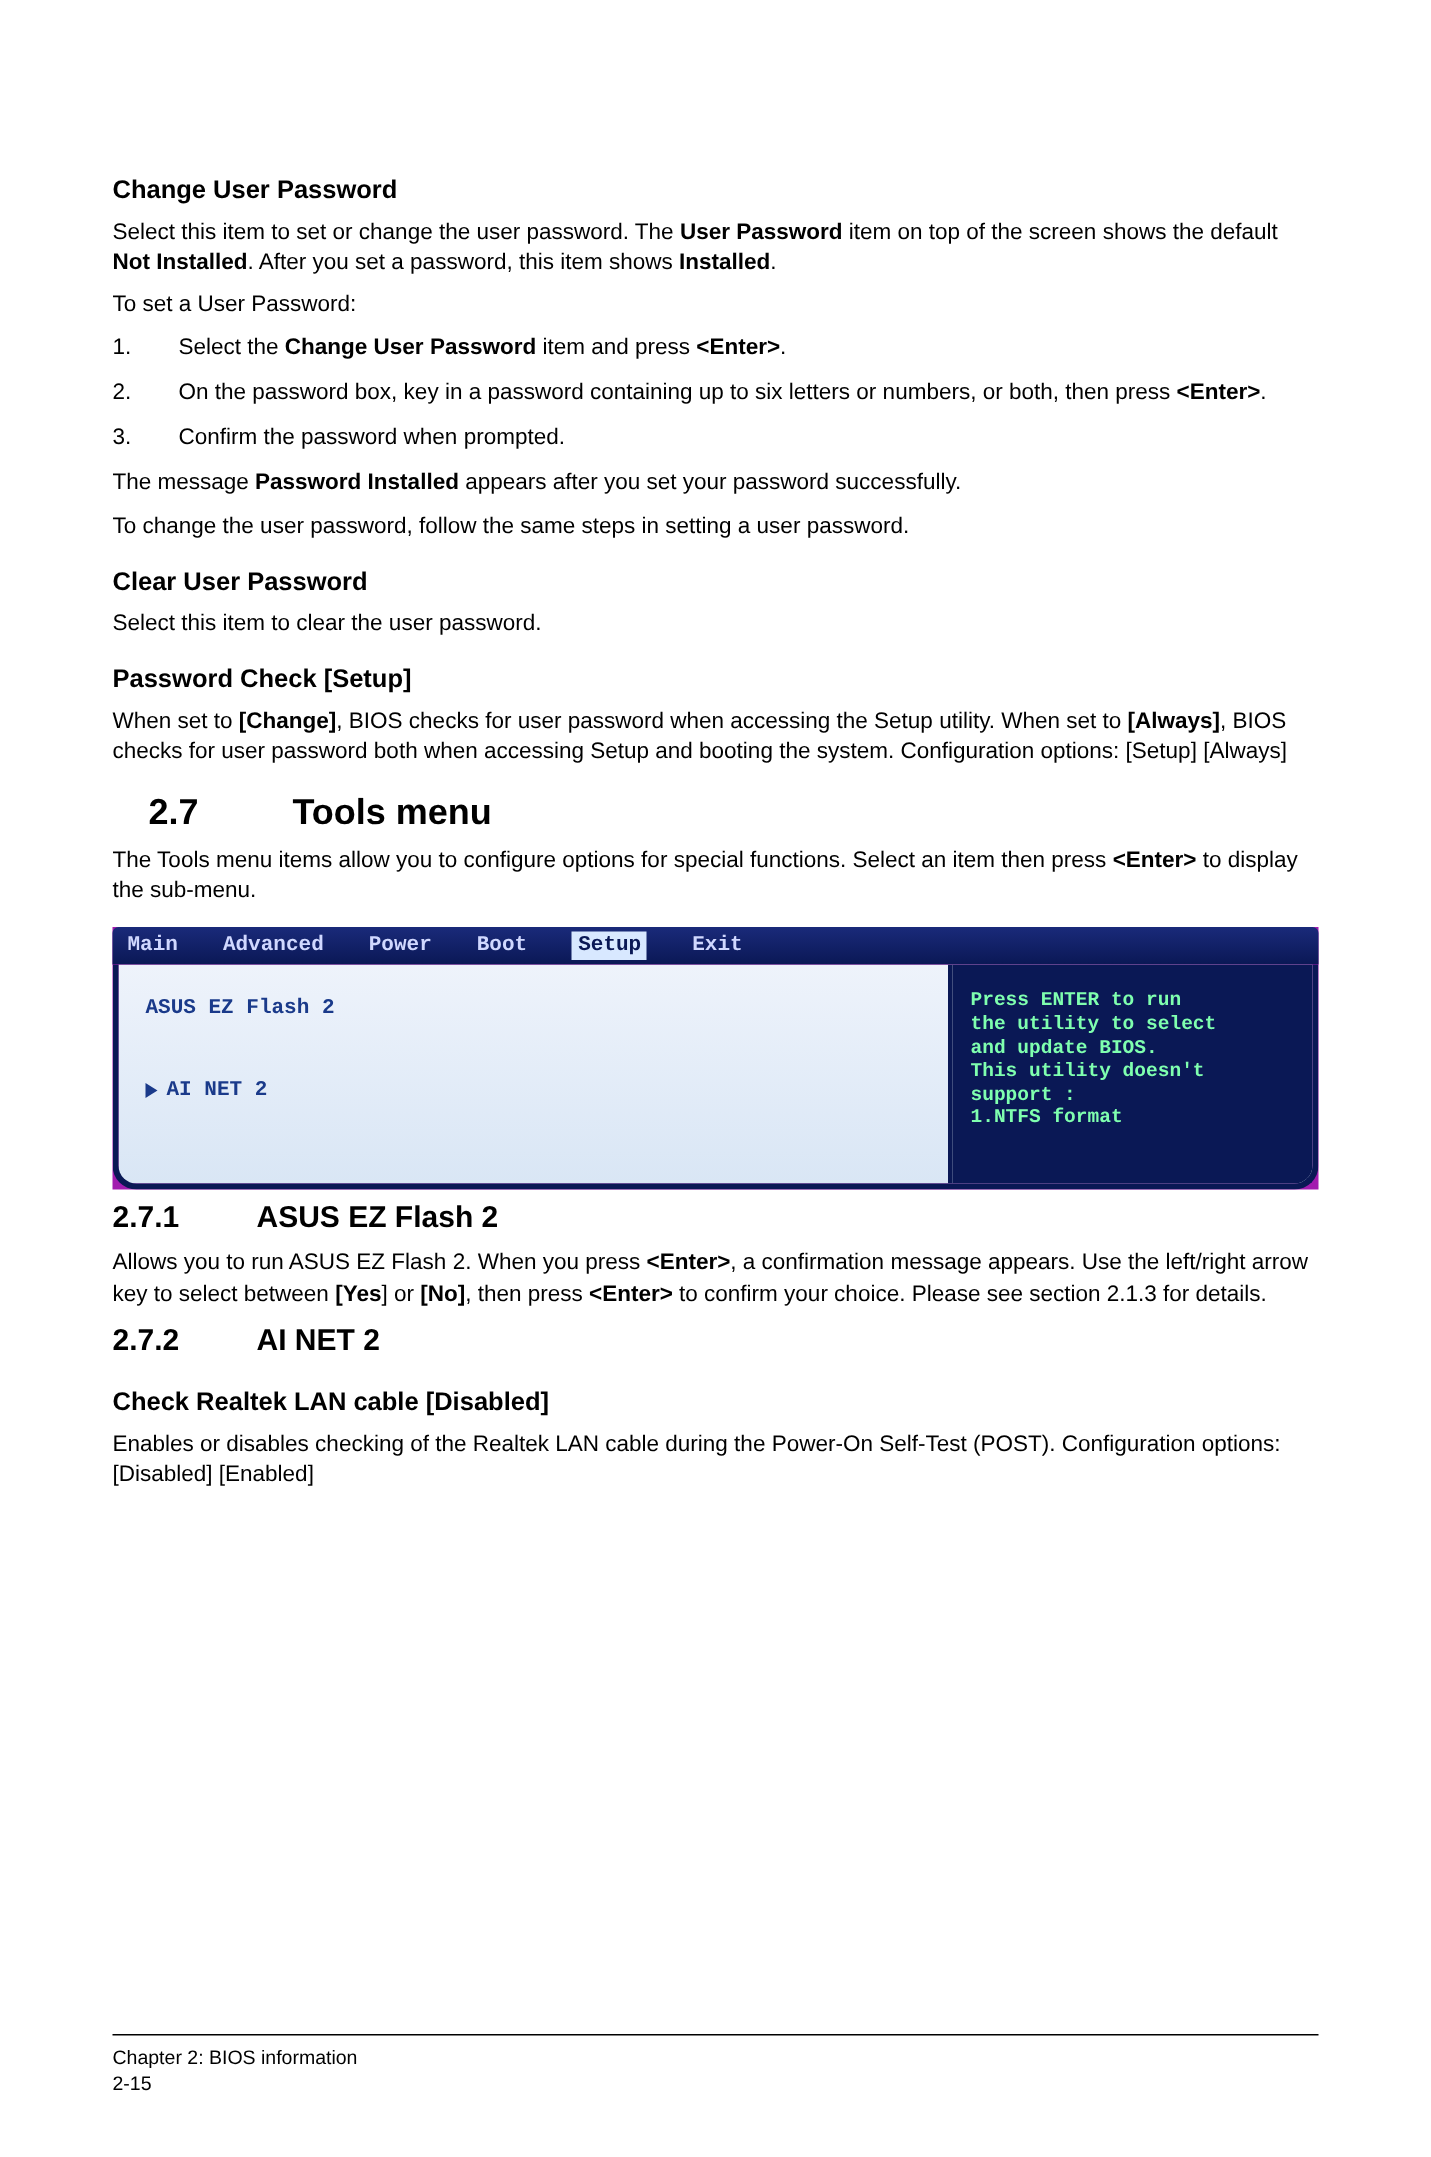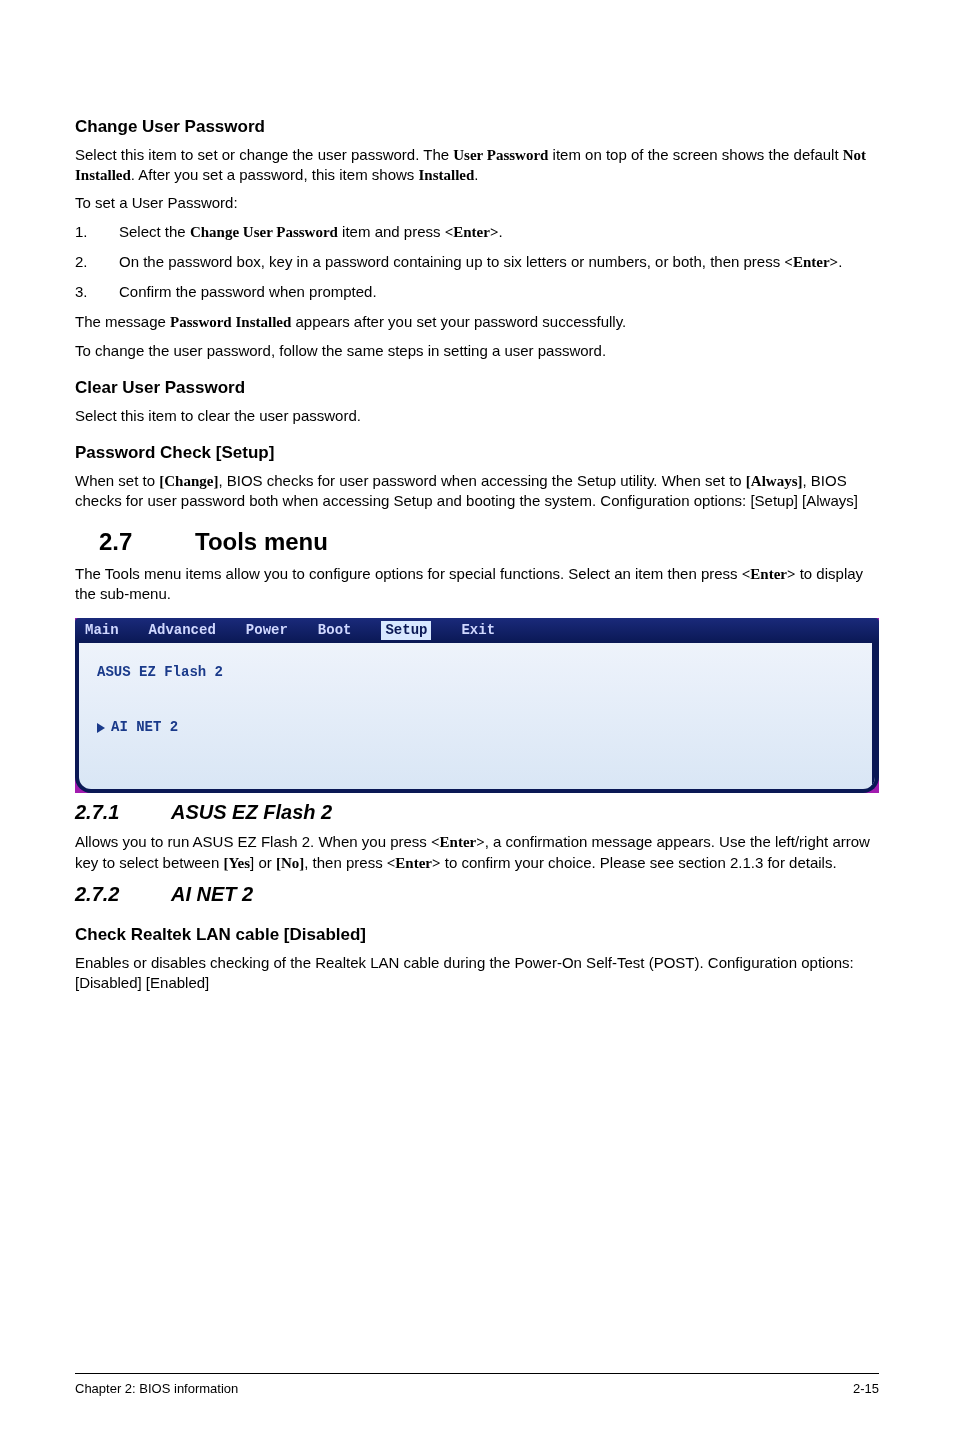--- a/index.html
+++ b/index.html
@@ -41,21 +41,20 @@
     margin-bottom: 6px;
     display: flex;
     margin-left: 24px;
   }
   h2.section .num { width: 96px; }
   h3.subsection {
     font-size: 20px;
     font-weight: bold;
     margin-bottom: 6px;
     display: flex;
-    font-style: italic;
   }
   h3.subsection .num { width: 96px; }
   .bios-box {
     margin: 14px 0 6px 0;
     background: #a21caf;
     position: relative;
   }
   .bios-tabs {
     background: linear-gradient(#1a2a7a, #0a1855);
     color: #fff;
@@ -108,22 +107,23 @@
   .footer {
     position: absolute;
     bottom: 40px;
     left: 75px;
     right: 75px;
     border-top: 1px solid #000;
     padding-top: 6px;
     font-size: 13px;
     display: flex;
     justify-content: space-between;
+    flex-direction: column;
   }
-  strong { font-weight: bold; font-family: Liberation Serif, serif; }
+  strong { font-weight: bold; }
 </style>
 </head>
 <body>
 
 <h3 class="subhead">Change User Password</h3>
 <p><span>Select this item to set or change the user password. The </span><strong>User Password</strong><span> item on top of the screen shows the default </span><strong>Not Installed</strong><span>. After you set a password, this item shows </span><strong>Installed</strong><span>.</span></p>
 <p>To set a User Password:</p>
 <ol>
   <li>
       <span class="li-num">1.</span>
@@ -160,20 +160,26 @@
     <span class="tab">Power</span>
     <span class="tab">Boot</span>
     <span class="tab active">Setup</span>
     <span class="tab">Exit</span>
   </div>
   <div class="bios-body">
     <div class="bios-left">
       <div>ASUS EZ Flash 2</div>
       <div class="item2"><span class="arrow"></span><span>AI NET 2</span></div>
     </div>
+    <div class="bios-right" style="white-space:pre-line;">Press ENTER to run
+the utility to select
+and update BIOS.
+This utility doesn't
+support :
+1.NTFS format</div>
   </div>
 </div>
 
 <h3 class="subsection">
     <span class="num">2.7.1</span>
     <span>ASUS EZ Flash 2</span>
   </h3>
 <p><span>Allows you to run ASUS EZ Flash 2. When you press </span><strong>&lt;Enter&gt;</strong><span>, a confirmation message appears. Use the left/right arrow key to select between </span><strong>[Yes</strong><span>] or </span><strong>[No]</strong><span>, then press </span><strong>&lt;Enter&gt;</strong><span> to confirm your choice. Please see section 2.1.3 for details.</span></p>
 
 <h3 class="subsection">

